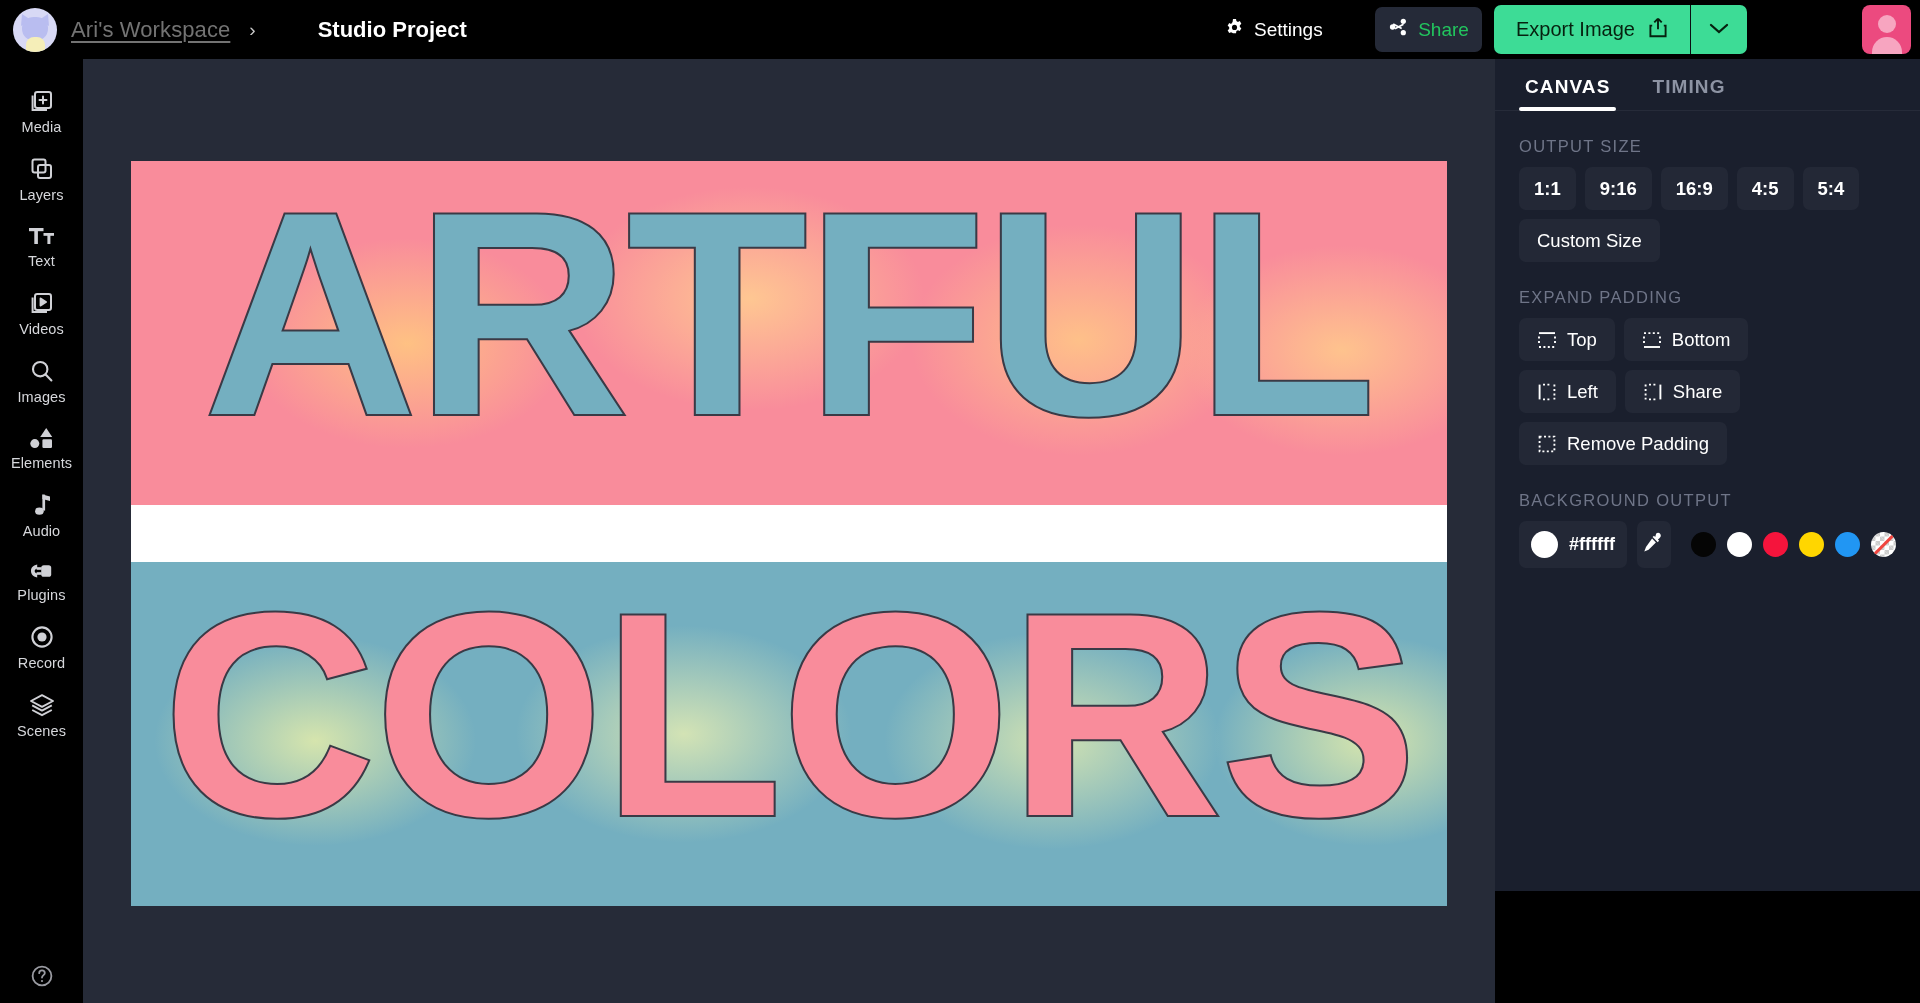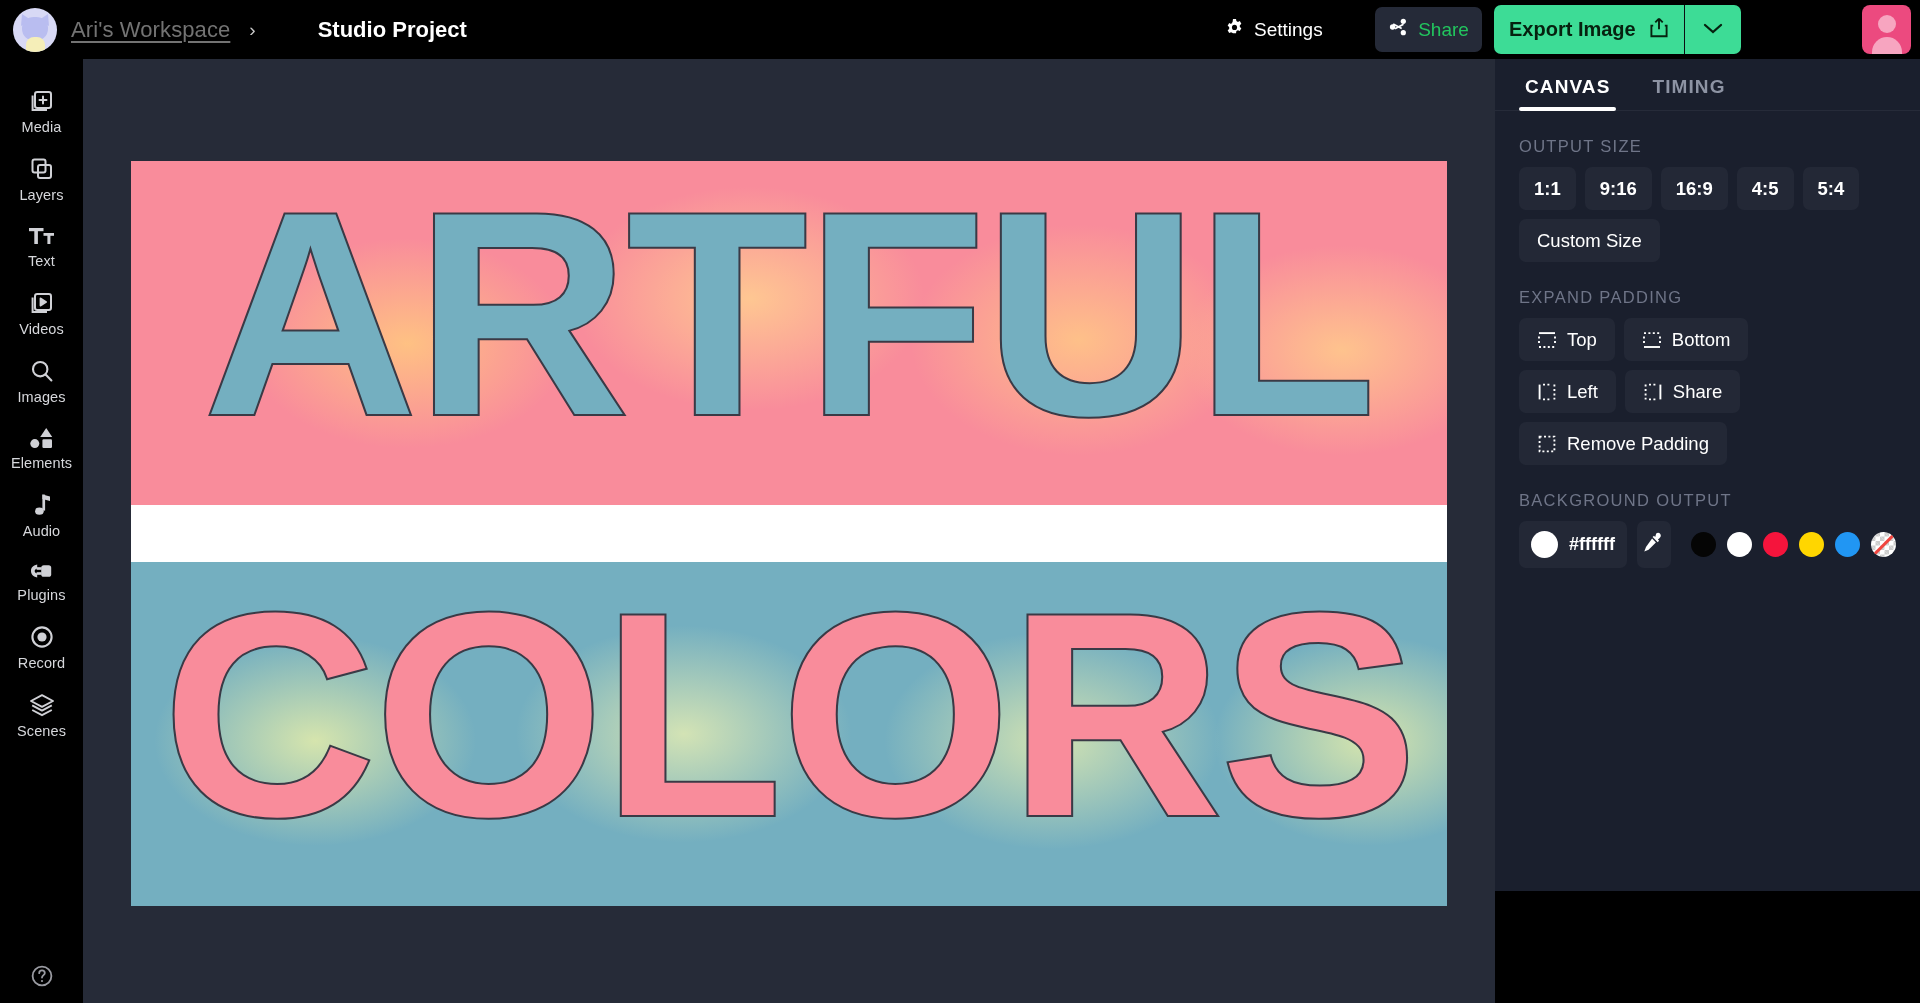--- a/index.html
+++ b/index.html
@@ -57,22 +57,22 @@
     width: 107px; height: 45px; border-radius: 7px;
     background: #252a38; display: flex; align-items: center;
     justify-content: center; gap: 10px; color: #22c55e; font-size: 19px;
     cursor: pointer;
   }
   .export-wrap {
     position: absolute; left: 1494px; top: 5px; height: 49px;
     display: flex; align-items: stretch; border-radius: 7px; overflow: hidden;
   }
   .export-btn {
-    background: #3ddc96; color: #06210f; font-size: 20px; font-weight: 700;
-    display: flex; align-items: center; gap: 13px; padding: 0 15px; cursor: pointer;
+    background: #3ddc96; color: #06210f; font-size: 20px; font-weight: 400;
+    display: flex; align-items: center; gap: 13px; padding: 0 22px; cursor: pointer;
   }
   .export-div { width: 1px; background: #0b0d12; }
   .export-caret {
     background: #3ddc96; width: 56px; display: flex; align-items: center;
     justify-content: center; cursor: pointer;
   }
   .user-avatar {
     position: absolute; left: 1862px; top: 5px; width: 49px; height: 49px;
     border-radius: 8px; background: #ec4a7f; cursor: pointer;
     display: flex; align-items: flex-end; justify-content: center; overflow: hidden;

